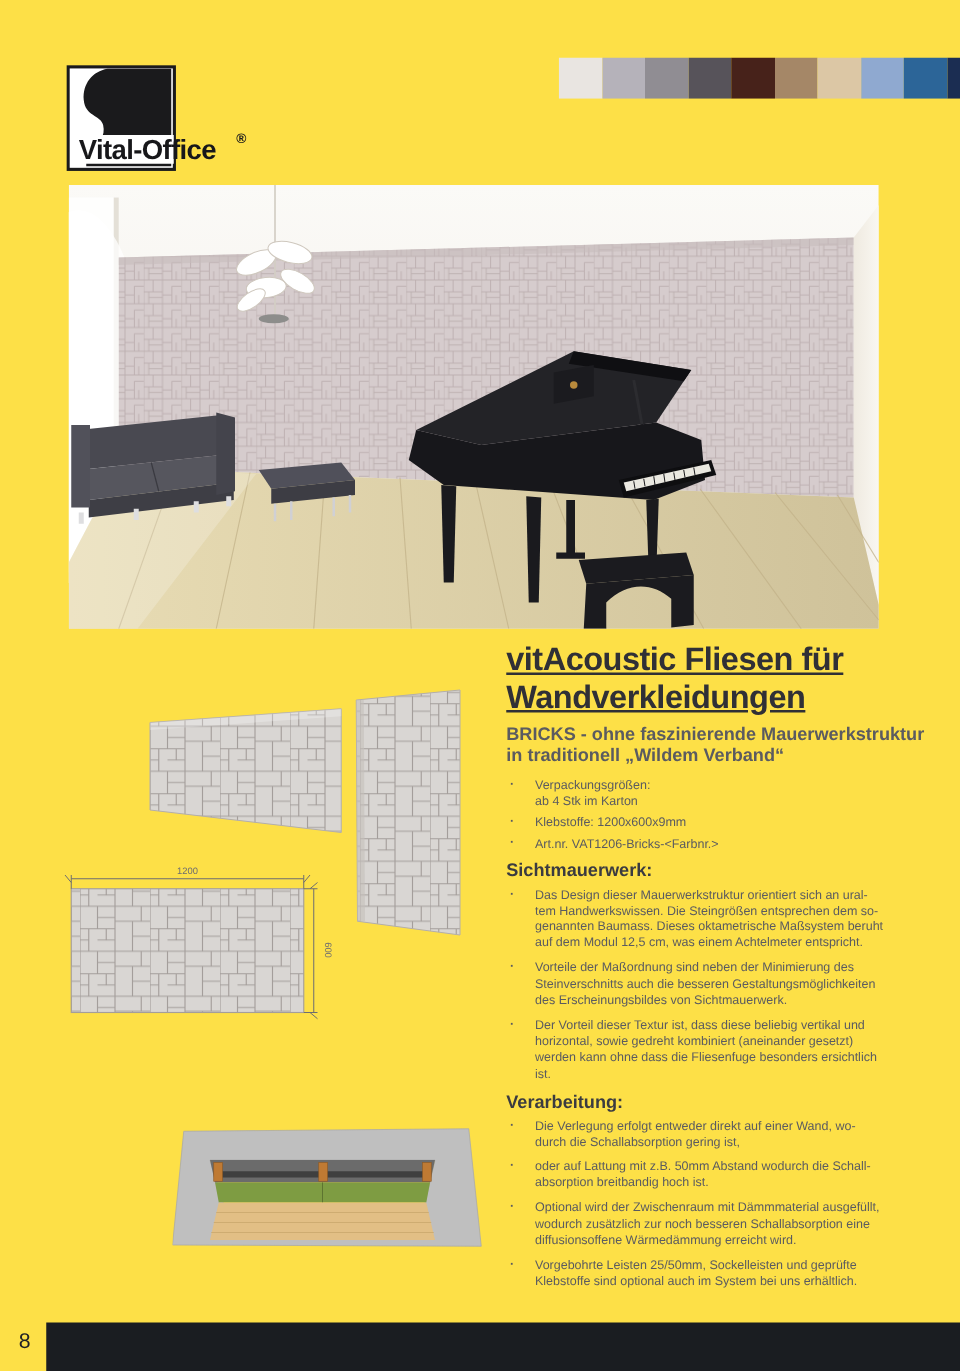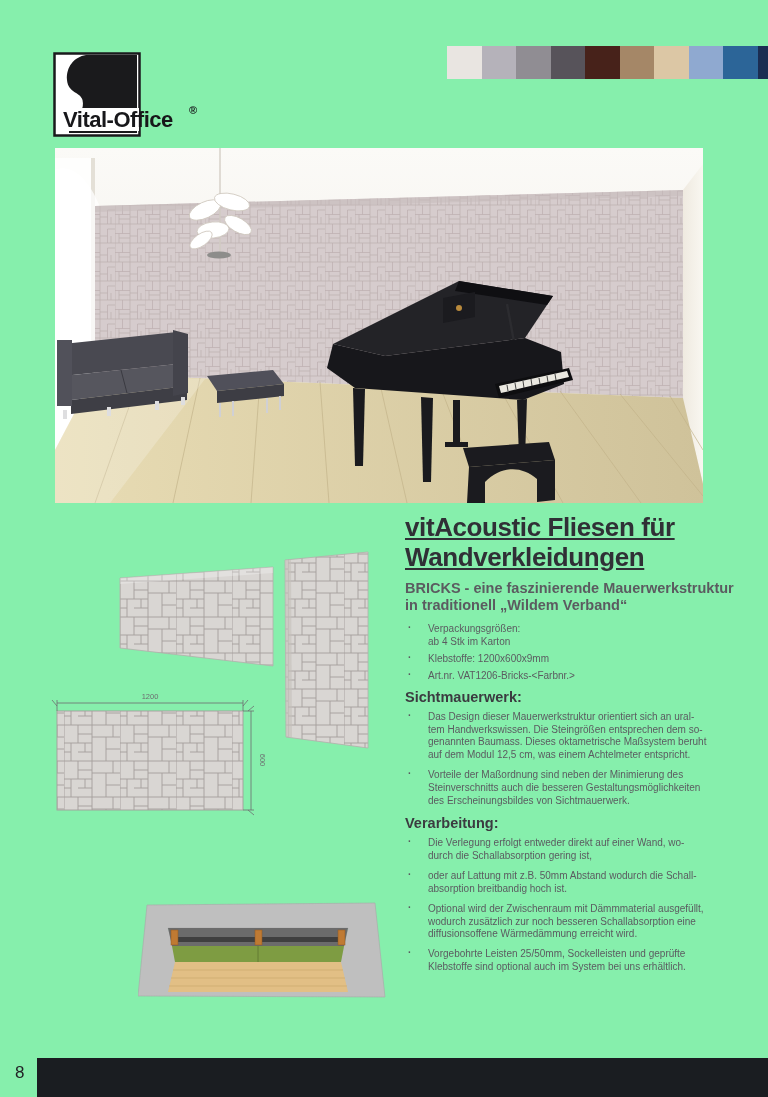--- a/index.html
+++ b/index.html
@@ -1,16 +1,16 @@
 <!DOCTYPE html>
 <html><head>
 <meta charset="utf-8">
 <style>
   html,body{margin:0;padding:0;background:#ffffff;}
-  .page{position:relative;width:768px;height:1097px;background:#86efac;overflow:hidden;
+  .page{position:relative;width:768px;height:1097px;background:#fde047;overflow:hidden;
         font-family:"Liberation Sans",sans-serif;color:#5b5b60;}
 
   
   .logo{position:absolute;left:53px;top:52px;}
   .swatches{position:absolute;left:447px;top:46px;width:321px;height:33px;display:flex;overflow:hidden;}
   .sw{flex:none;width:34.5px;height:100%;}
 
   
   .hero{position:absolute;left:55px;top:148px;width:648px;height:355px;}
 
@@ -193,39 +193,43 @@
         <path d="M235,166 H246 M235,265 H246 M243,166 V265 M240,166 L246,161 M240,265 L246,270"></path>
       </g>
       <text x="142" y="154" font-size="7.5" fill="#6d6d70" text-anchor="middle">1200</text>
       <text x="252" y="215" font-size="7.5" fill="#6d6d70" text-anchor="middle" transform="rotate(90 252 215)">600</text>
     </g>
   </svg>
 
   <div class="col">
     <h1>vitAcoustic Fliesen für
 Wandverkleidungen</h1>
-    <p class="subtitle">BRICKS - eine faszinierende Mauerwerkstruktur
+    <p class="subtitle">BRICKS - ohne faszinierende Mauerwerkstruktur
 in traditionell „Wildem Verband“</p>
 
     <ul class="bl">
       <li>Verpackungsgrößen:
 ab 4 Stk im Karton</li>
       <li>Klebstoffe: 1200x600x9mm</li>
       <li>Art.nr. VAT1206-Bricks-&lt;Farbnr.&gt;</li>
     </ul>
 
     <h2>Sichtmauerwerk:</h2>
     <ul class="bl wide">
       <li>Das Design dieser Mauerwerkstruktur orientiert sich an ural-
 tem Handwerkswissen. Die Steingrößen entsprechen dem so-
 genannten Baumass. Dieses oktametrische Maßsystem beruht
 auf dem Modul 12,5 cm, was einem Achtelmeter entspricht.</li>
       <li>Vorteile der Maßordnung sind neben der Minimierung des
 Steinverschnitts auch die besseren Gestaltungsmöglichkeiten
 des Erscheinungsbildes von Sichtmauerwerk.</li>
+      <li>Der Vorteil dieser Textur ist, dass diese beliebig vertikal und
+horizontal, sowie gedreht kombiniert (aneinander gesetzt)
+werden kann ohne dass die Fliesenfuge besonders ersichtlich
+ist.</li>
     </ul>
 
     <h2>Verarbeitung:</h2>
     <ul class="bl wide">
       <li>Die Verlegung erfolgt entweder direkt auf einer Wand, wo-
 durch die Schallabsorption gering ist,</li>
       <li>oder auf Lattung mit z.B. 50mm Abstand wodurch die Schall-
 absorption breitbandig hoch ist.</li>
       <li>Optional wird der Zwischenraum mit Dämmmaterial ausgefüllt,
 wodurch zusätzlich zur noch besseren Schallabsorption eine

